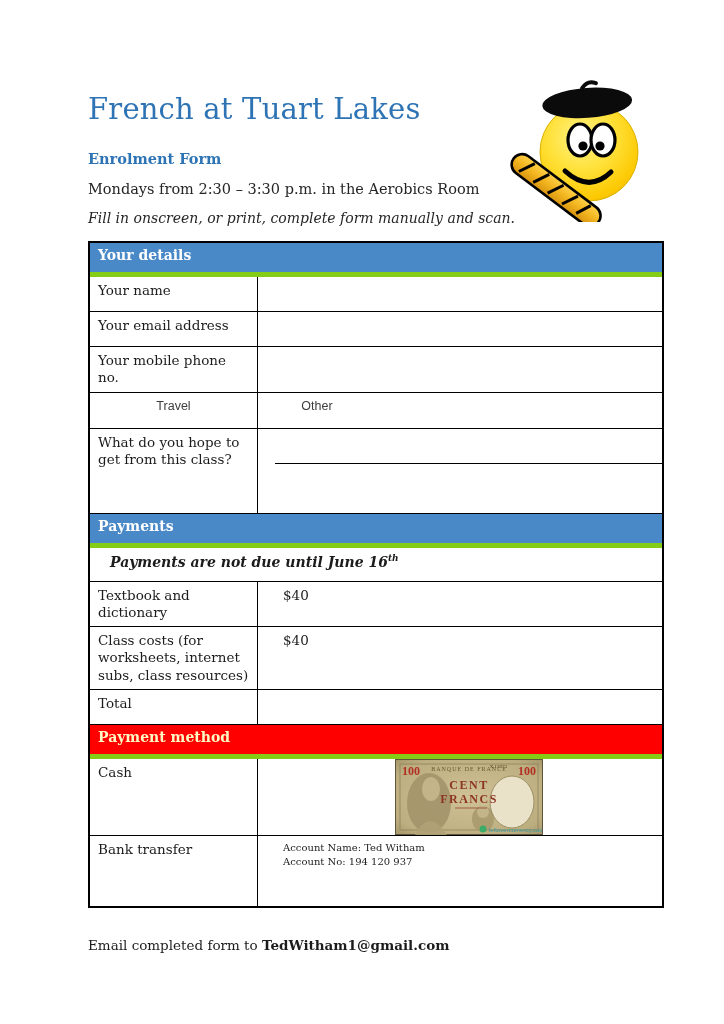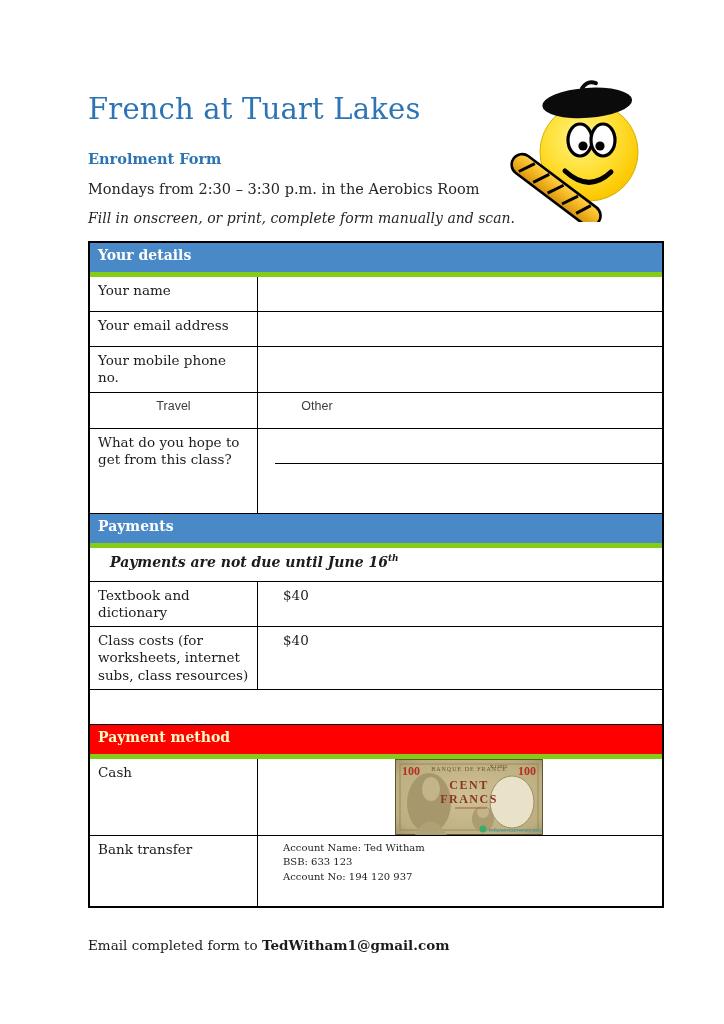--- a/index.html
+++ b/index.html
@@ -198,20 +198,21 @@
         <div class="t-label h35">Textbook and dictionary</div>
         <div class="t-cell h35">$40</div>
       </div>
 
       <div class="t-row">
         <div class="t-label h53">Class costs (for worksheets, internet subs, class resources)</div>
         <div class="t-cell h53">$40</div>
       </div>
 
       <div class="t-row">
+        <div class="t-label h35">Total</div>
         <div class="t-cell h35"></div>
       </div>
 
       <div class="band red">Payment method</div>
 
 
       <div class="t-row">
         <div class="t-label h77">Cash</div>
         <div class="t-cell h77 cash-cell">
 
@@ -246,21 +247,20 @@
             <circle cx="88" cy="70" r="3.5" fill="#2fae66" opacity="0.9"></circle>
             <text x="94" y="72.5" font-family="Liberation Sans, sans-serif" font-size="6" fill="#2f9aa6" opacity="0.95">leftovercurrency.com</text>
           </svg>
         </div>
       </div>
 
       <div class="t-row last">
         <div class="t-label h70">Bank transfer</div>
         <div class="t-cell h70">
           <div class="bank-line">Account Name: Ted Witham</div>
-          <div class="bank-line">BSB: 633 123</div>
           <div class="bank-line">Account No: 194 120 937</div>
         </div>
       </div>
 
     </div>
 
     <div class="footer-line"><span>Email completed form to </span><b>TedWitham1@gmail.com</b></div>
   </div>
 
 </div>

